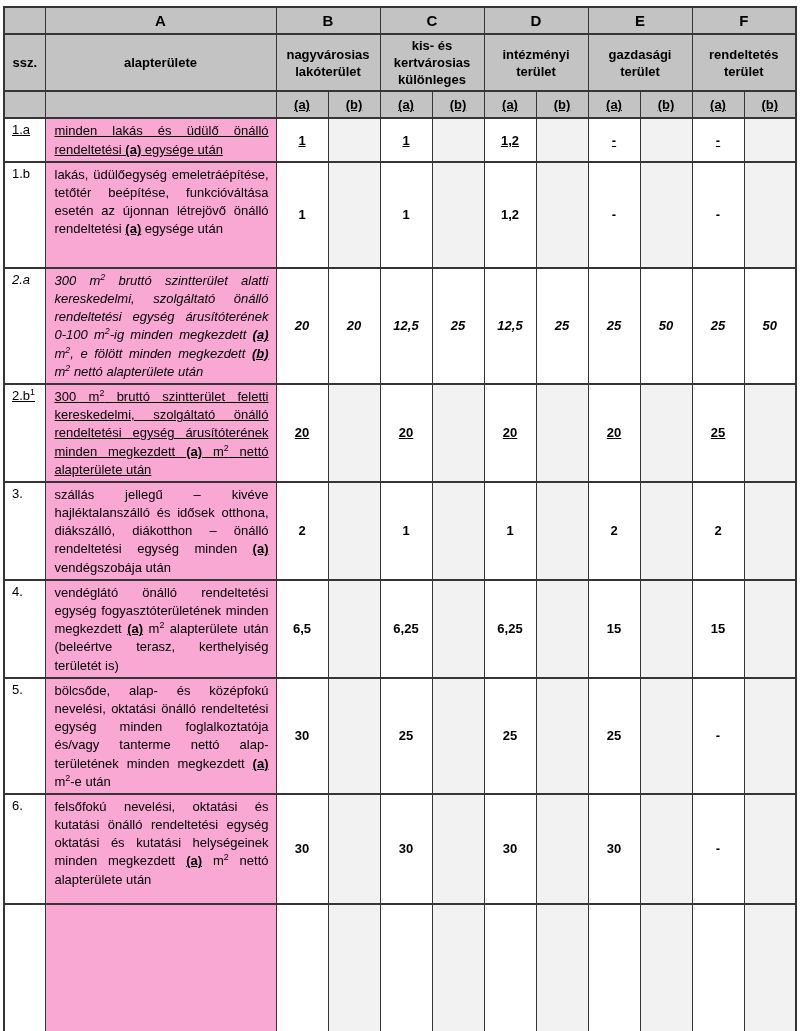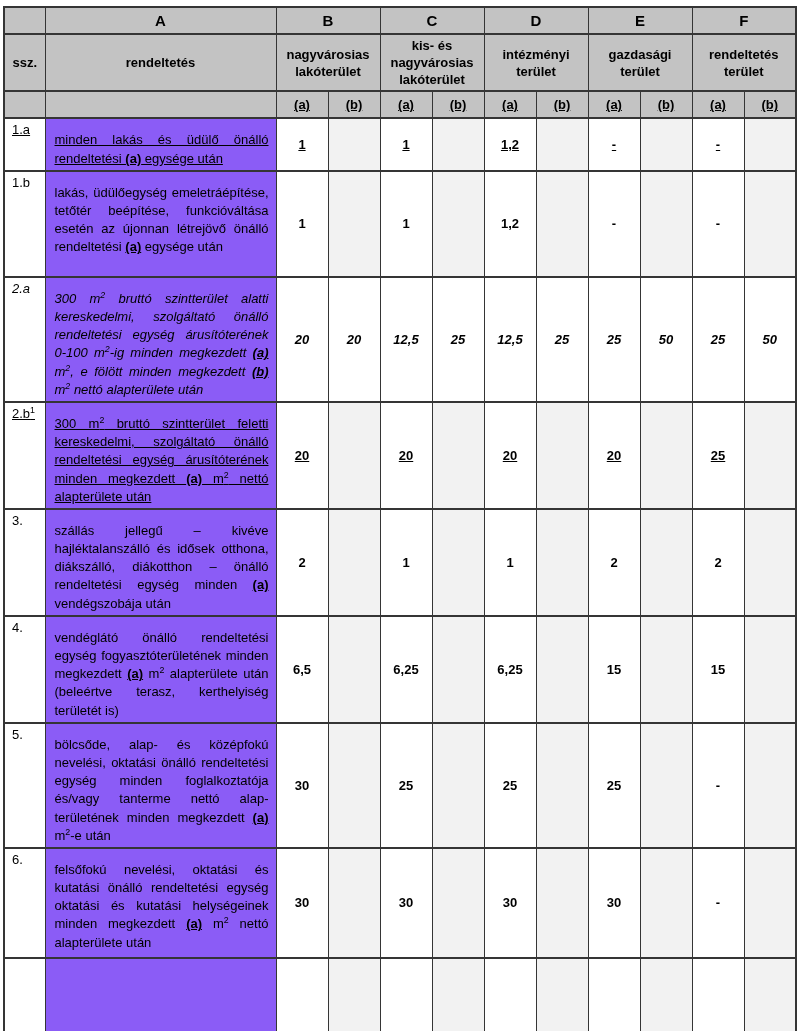--- a/index.html
+++ b/index.html
@@ -41,22 +41,22 @@
     text-align:left;
     font-size:13px;
     padding:3px 2px 0 7px;
     background:#fff;
   }
   td.desc {
     vertical-align:top;
     text-align:justify;
     font-size:13px;
     line-height:1.4;
-    padding:12px 7px 2px 9px;
-    background:#8b5cf6;
+    padding:3px 7px 2px 9px;
+    background:#f9a8d4;
   }
   td.val {
     text-align:center;
     vertical-align:middle;
     font-weight:bold;
     font-size:13px;
     background:#fff;
   }
   td.val.shaded { background:#f2f2f2; }
 
@@ -91,23 +91,23 @@
           <th></th>
           <th>A</th>
           <th colspan="2">B</th>
           <th colspan="2">C</th>
           <th colspan="2">D</th>
           <th colspan="2">E</th>
           <th colspan="2">F</th>
         </tr>
       <tr class="names" id="names-row" style="height:57px">
           <th>ssz.</th>
-          <th>rendeltetés</th>
+          <th>alapterülete</th>
           <th colspan="2">nagyvárosias lakóterület</th>
-          <th colspan="2">kis- és nagyvárosias lakóterület</th>
+          <th colspan="2">kis- és kertvárosias különleges</th>
           <th colspan="2">intézményi terület</th>
           <th colspan="2">gazdasági terület</th>
           <th colspan="2">rendeltetés terület</th>
         </tr>
       <tr class="subs" id="subs-row" style="height:27px">
           <th></th>
           <th></th>
           <th><span>(a)</span></th>
           <th><span>(b)</span></th>
           <th><span>(a)</span></th>

